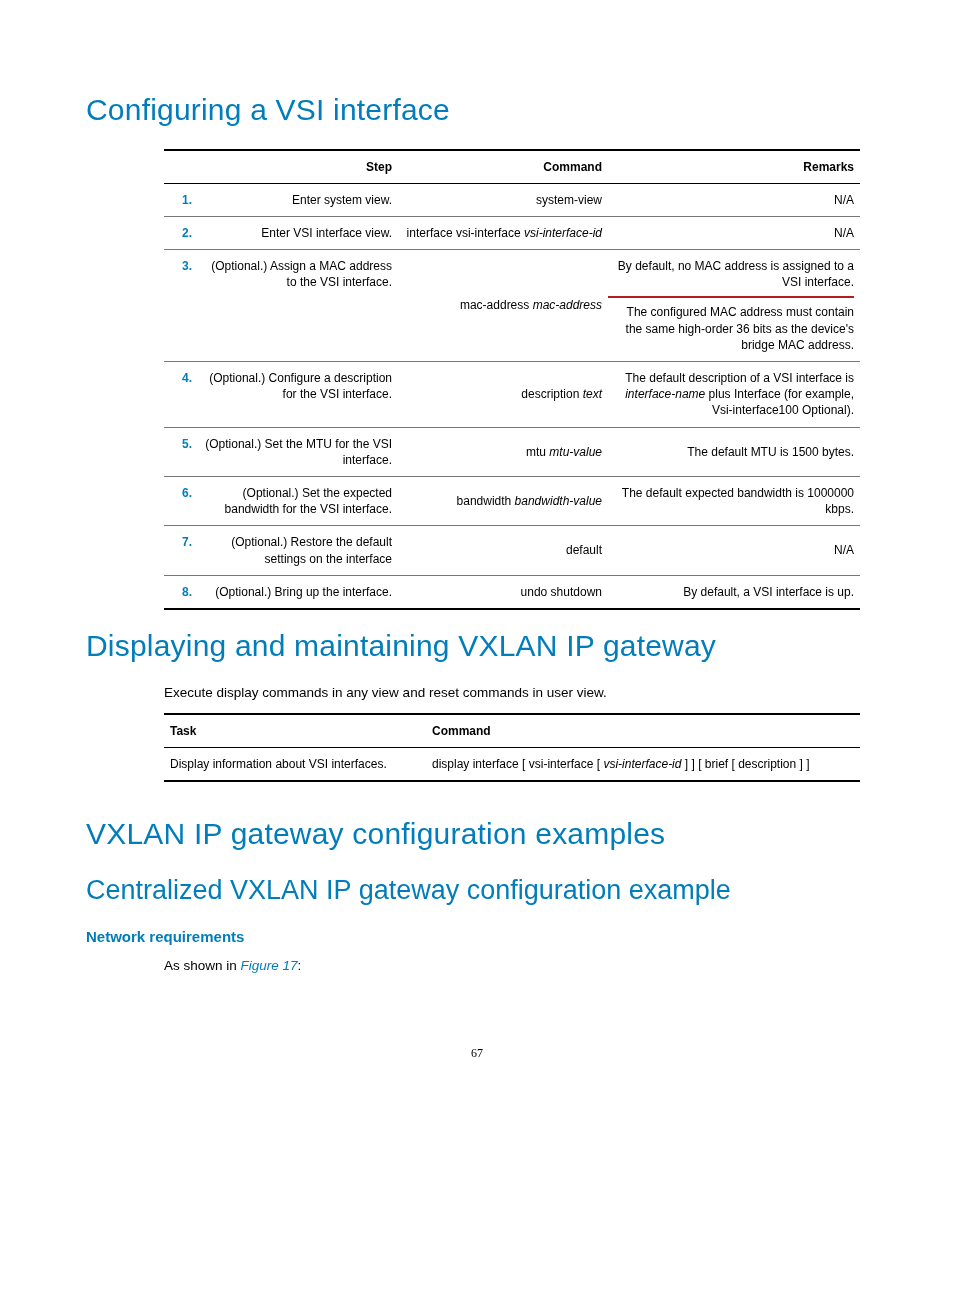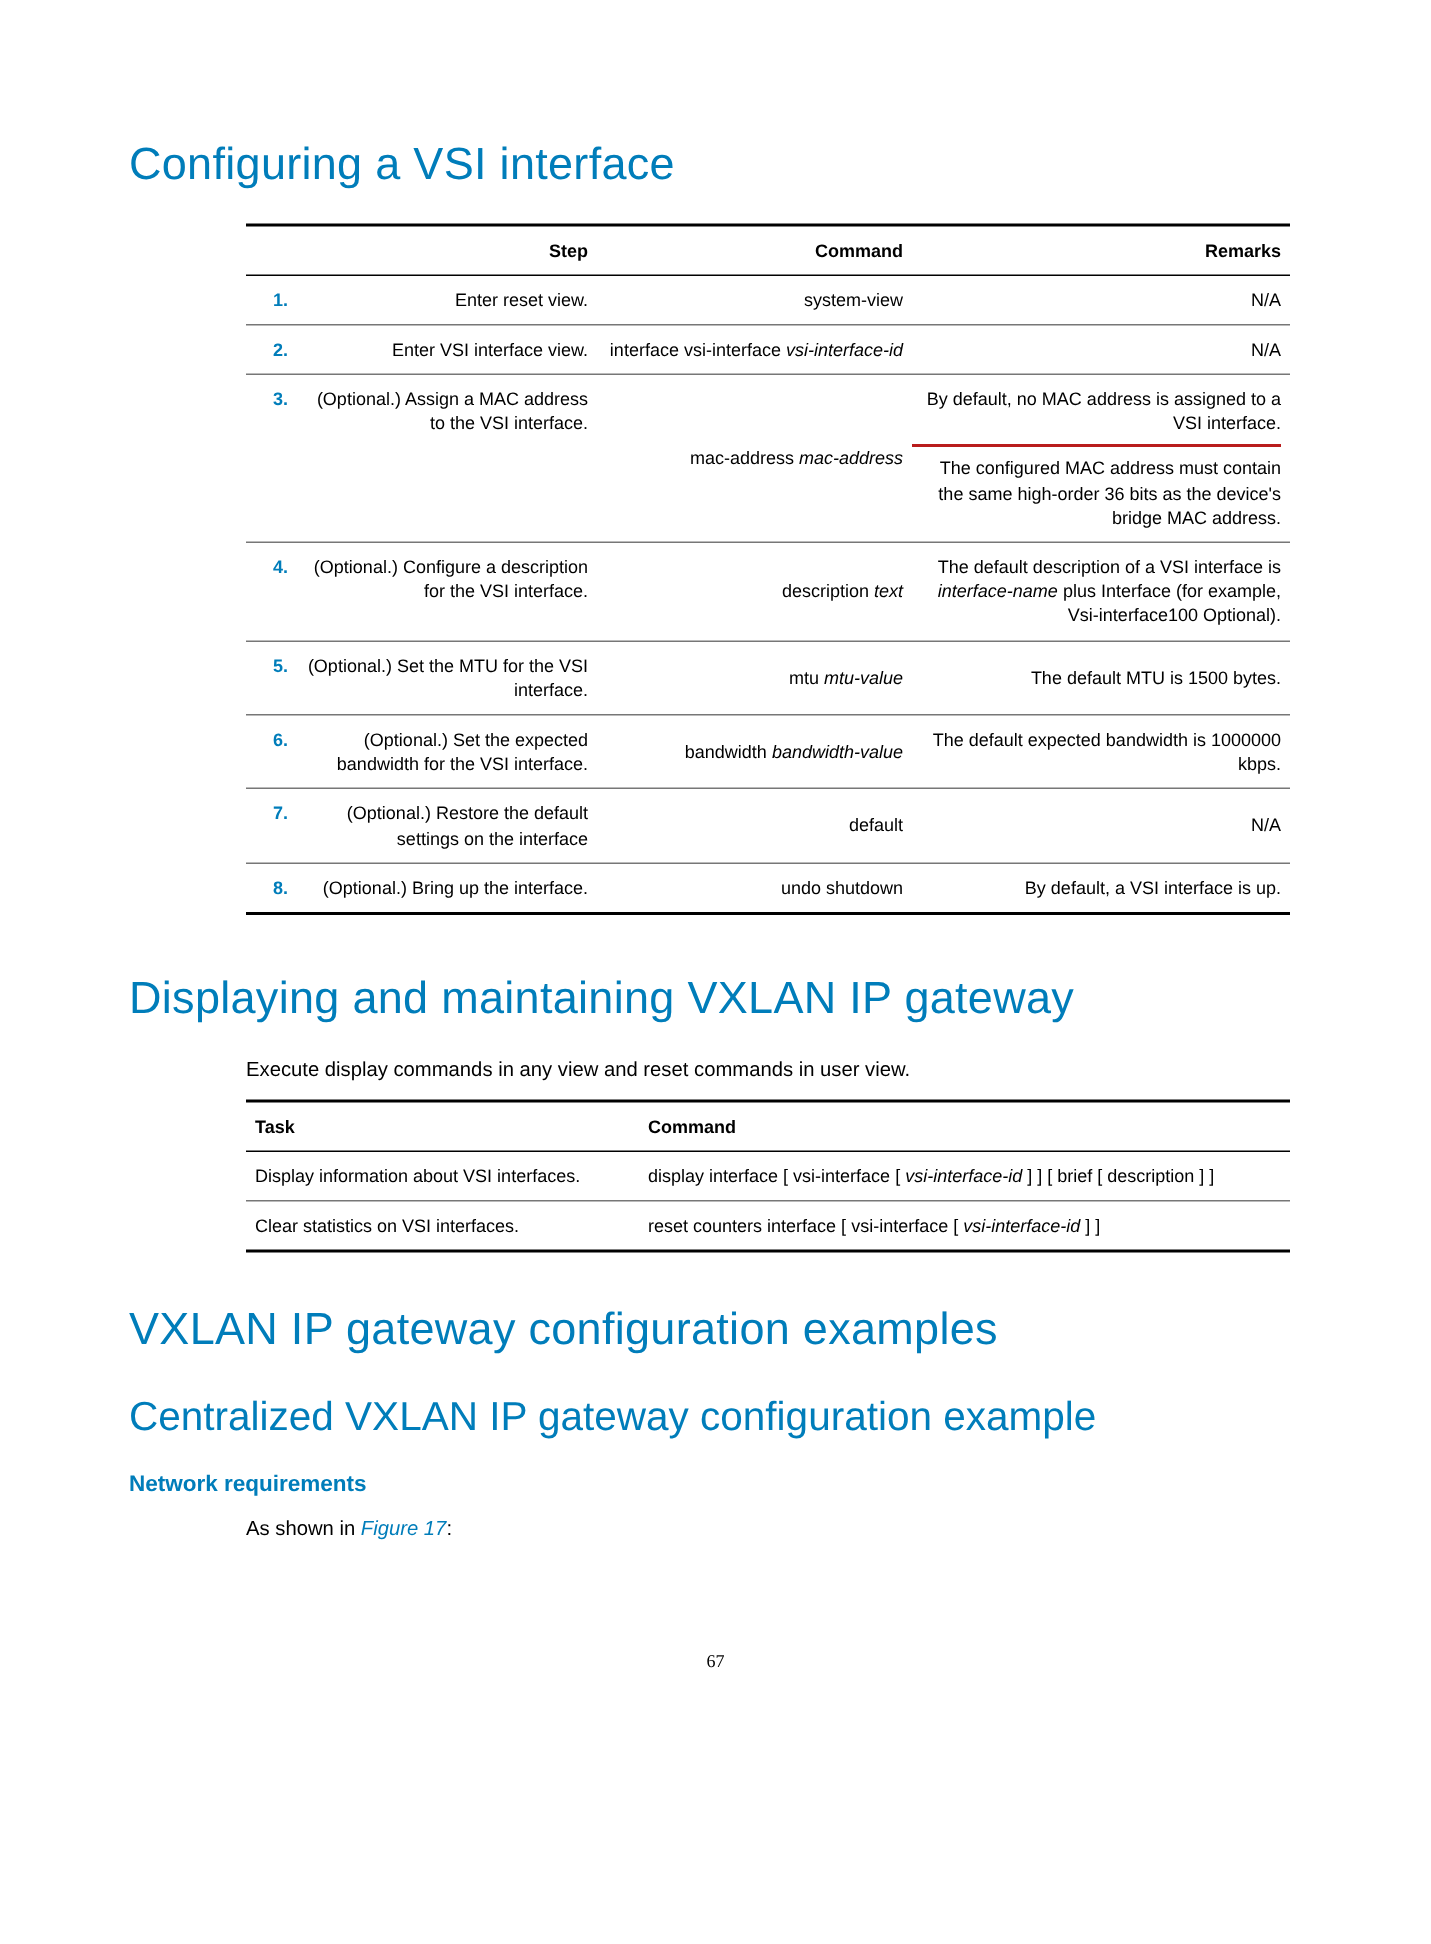--- a/index.html
+++ b/index.html
@@ -84,21 +84,21 @@
     <tr>
       <th colspan="2">Step</th>
       <th>Command</th>
       <th>Remarks</th>
     </tr>
   </thead>
   <tbody>
 
     <tr>
       <td><span class="num">1.</span></td>
-      <td>Enter reset view.</td>
+      <td>Enter system view.</td>
       <td><span class="b">system-view</span></td>
       <td>N/A</td>
     </tr>
 
     <tr>
       <td><span class="num">2.</span></td>
       <td>Enter VSI interface view.</td>
       <td><span class="b">interface vsi-interface</span> <span class="i">vsi-interface-id</span></td>
       <td>N/A</td>
     </tr>
@@ -146,21 +146,21 @@
     <tr>
       <td><span class="num">8.</span></td>
       <td>(Optional.) Bring up the interface.</td>
       <td style="vertical-align:middle"><span class="b">undo shutdown</span></td>
       <td style="vertical-align:middle">By default, a VSI interface is up.</td>
     </tr>
   </tbody>
 </table>
 </div>
 
-<h1 style="margin-top:36px">Displaying and maintaining VXLAN IP gateway</h1>
+<h1 style="margin-top:16px">Displaying and maintaining VXLAN IP gateway</h1>
 
 <div class="para-indent">
   <span>Execute </span><span class="b">display</span><span> commands in any view and </span><span class="b">reset</span><span> commands in user view.</span>
 </div>
 
 <div class="indent">
 <table class="t2">
   <colgroup>
         <col style="width:262px">
         <col>
@@ -171,26 +171,20 @@
       <th>Command</th>
     </tr>
   </thead>
   <tbody>
     <tr>
       <td>Display information about VSI interfaces.</td>
       <td>
         <span class="b">display interface</span><span> [ </span><span class="b">vsi-interface</span><span> [ </span><span class="i">vsi-interface-id</span><span> ] ] [ </span><span class="b">brief</span><span> [ </span><span class="b">description</span><span> ] ]</span>
       </td>
     </tr>
-    <tr>
-      <td>Clear statistics on VSI interfaces.</td>
-      <td>
-        <span class="b">reset counters interface</span><span> [ </span><span class="b">vsi-interface</span><span> [ </span><span class="i">vsi-interface-id</span><span> ] ]</span>
-      </td>
-    </tr>
   </tbody>
 </table>
 </div>
 
 <h1 style="margin-top:32px">VXLAN IP gateway configuration examples</h1>
 <h2>Centralized VXLAN IP gateway configuration example</h2>
 <h3>Network requirements</h3>
 
 <div class="para-indent">
   <span>As shown in </span><span class="link">Figure 17</span><span>:</span>

